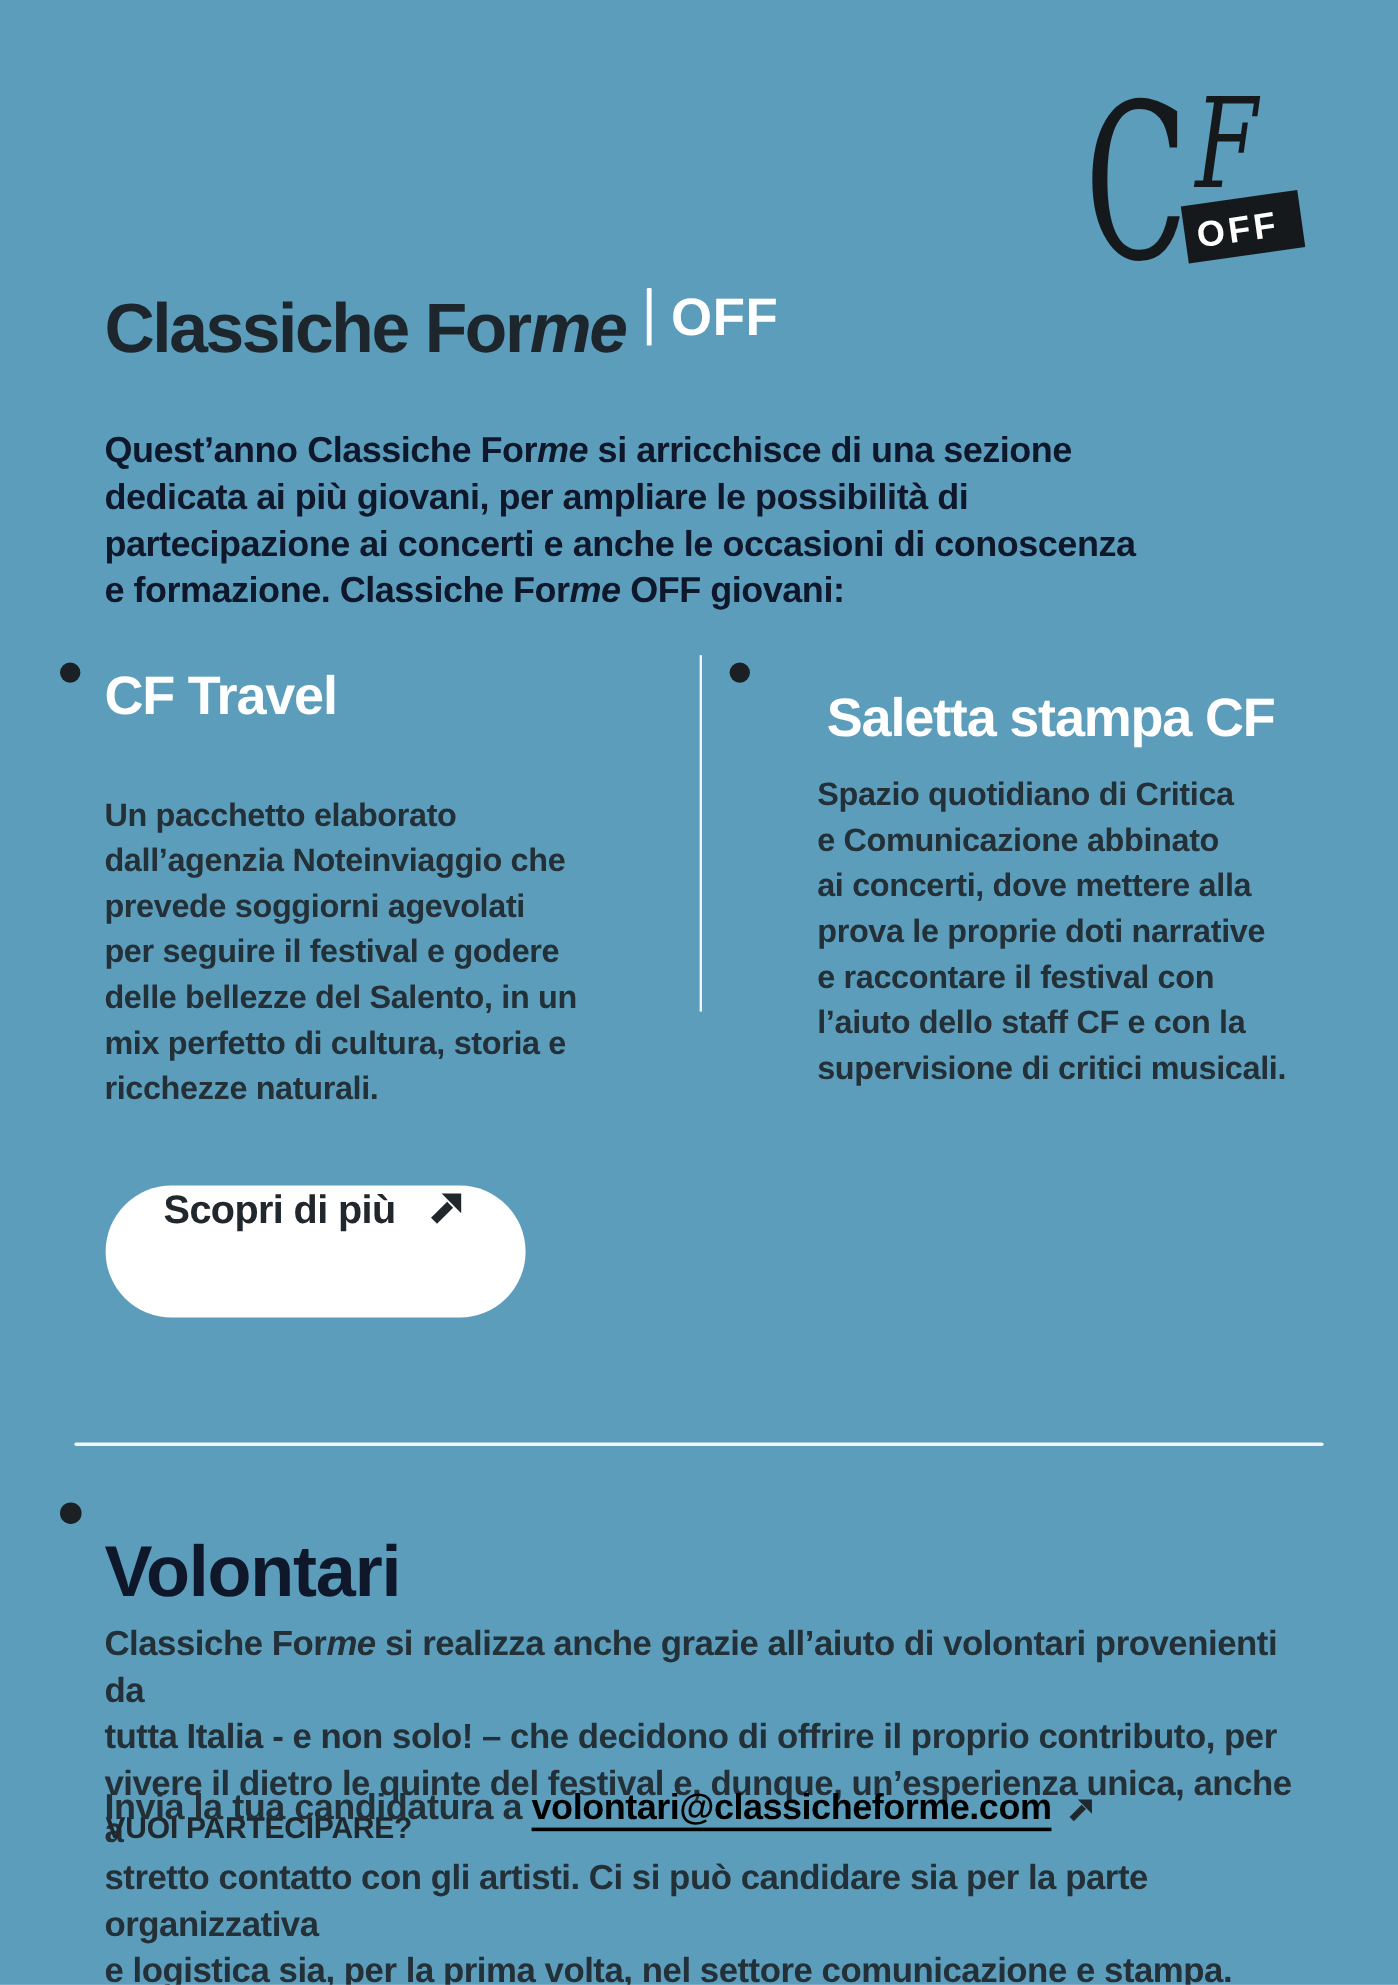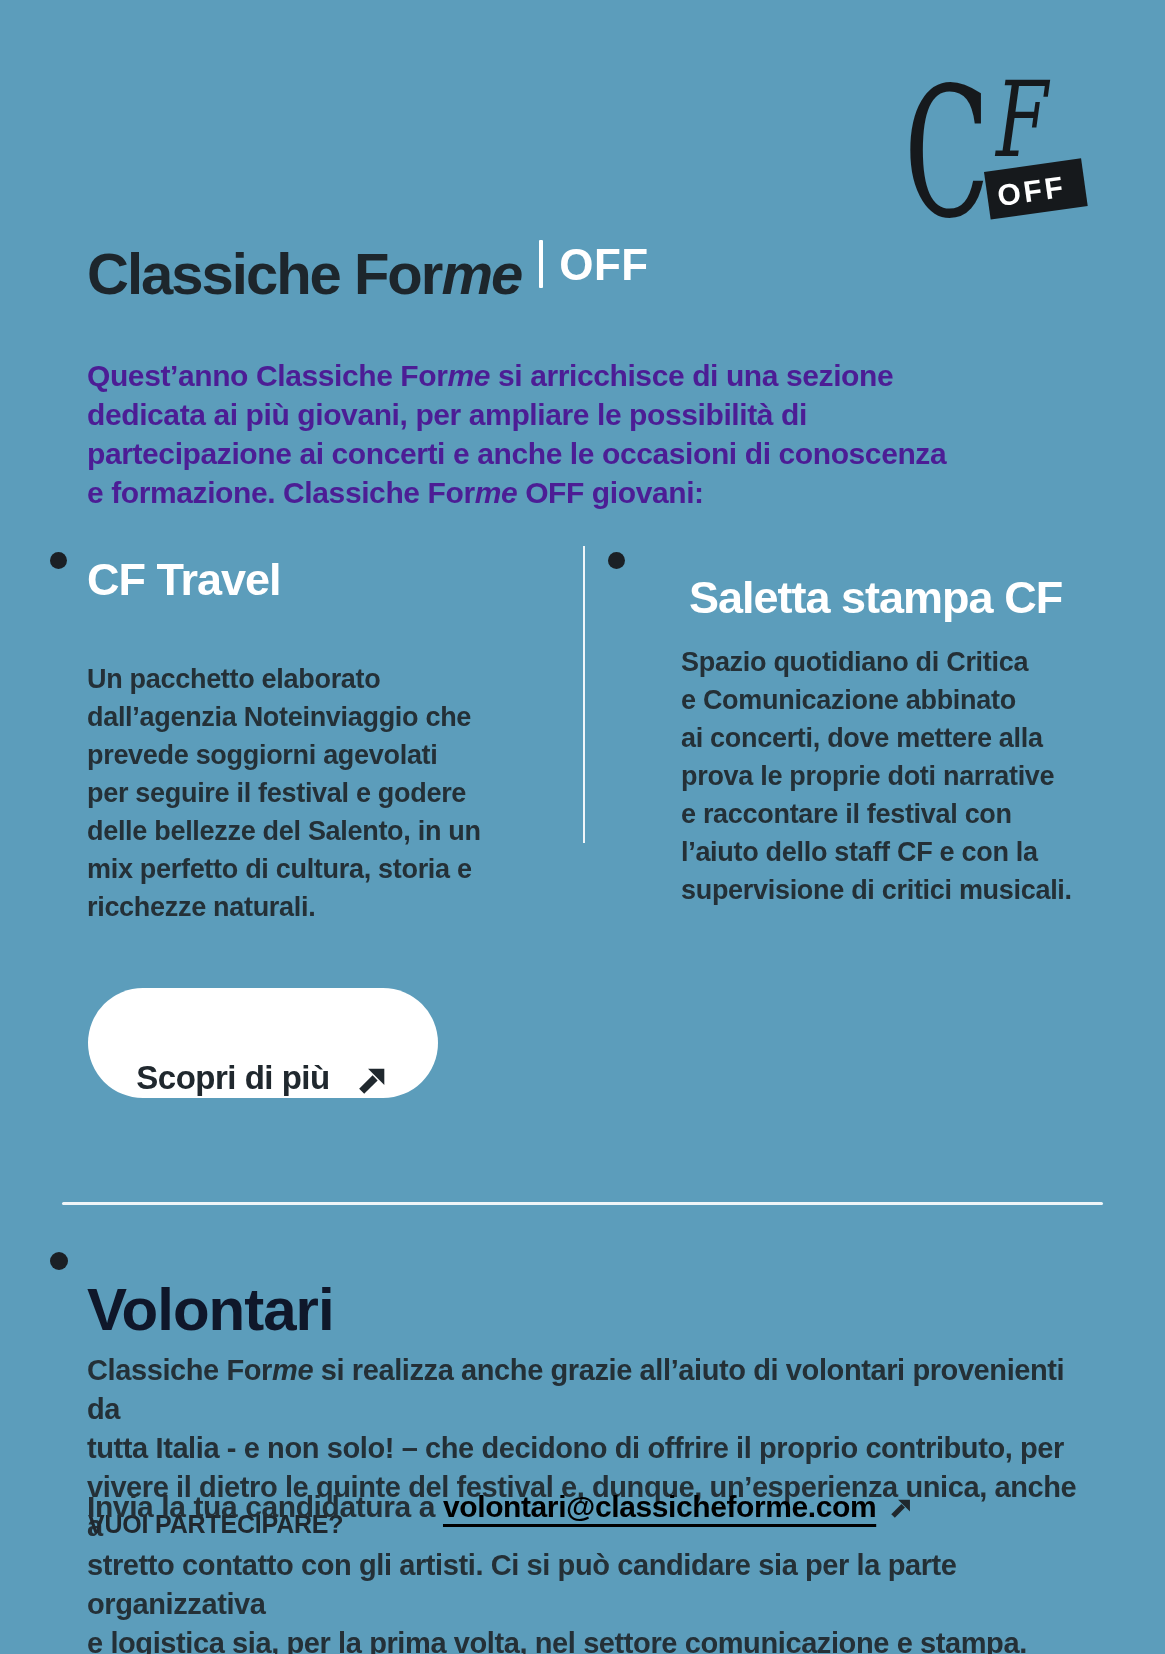--- a/index.html
+++ b/index.html
@@ -25,21 +25,21 @@
   .title-divider{
     width:4px;height:48px;background:#FFFFFF;margin:0 16px 0 18px;border-radius:1px;
   }
   .title-off{
     font-size:44px;font-weight:bold;color:#FFFFFF;letter-spacing:0.5px;
   }
   
   .intro{
     position:absolute;left:87px;top:326px;width:920px;
     font-size:30px;line-height:39px;font-weight:600;letter-spacing:-0.4px;
-    white-space:pre-line;color:#4c1d95;
+    white-space:pre-line;color:#0f172a;
   }
   .intro .it{font-style:italic;}
   
   .bullet{
     position:absolute;width:17px;height:17px;border-radius:50%;background:#1B2025;
   }
   .col-heading{
     position:absolute;top:531px;height:60px;display:flex;align-items:center;
     font-size:45px;font-weight:bold;color:#FFFFFF;letter-spacing:-1px;white-space:nowrap;
   }
@@ -49,21 +49,21 @@
     white-space:pre-line;color:#243037;
   }
   .v-divider{
     position:absolute;left:583px;top:546px;width:2px;height:297px;
     background:rgba(255,255,255,0.9);
   }
   
   .cta{
     position:absolute;left:88px;top:988px;width:350px;height:110px;
     background:#FFFFFF;border:none;border-radius:55px;cursor:pointer;
-    display:flex;align-items:flex-end;justify-content:center;gap:26px;
+    display:flex;align-items:flex-start;justify-content:center;gap:26px;
     font-family:"Liberation Sans", sans-serif;
   }
   .cta-label{font-size:33px;font-weight:bold;color:#20282E;letter-spacing:-0.5px;}
   .arrow-icon{width:34px;height:34px;display:block;}
   
   .h-rule{
     position:absolute;left:62px;top:1202px;width:1041px;height:3px;
     background:#EFF5F8;border-radius:2px;
   }
   .vol-heading{

